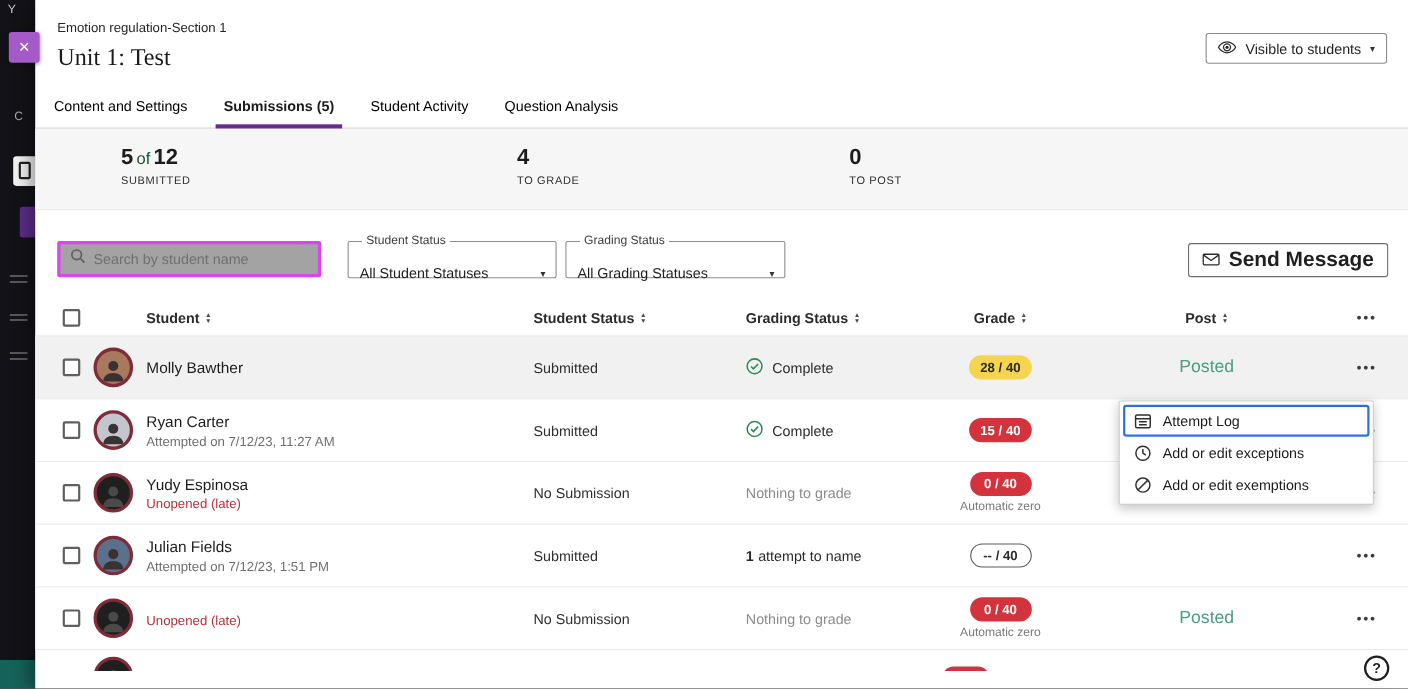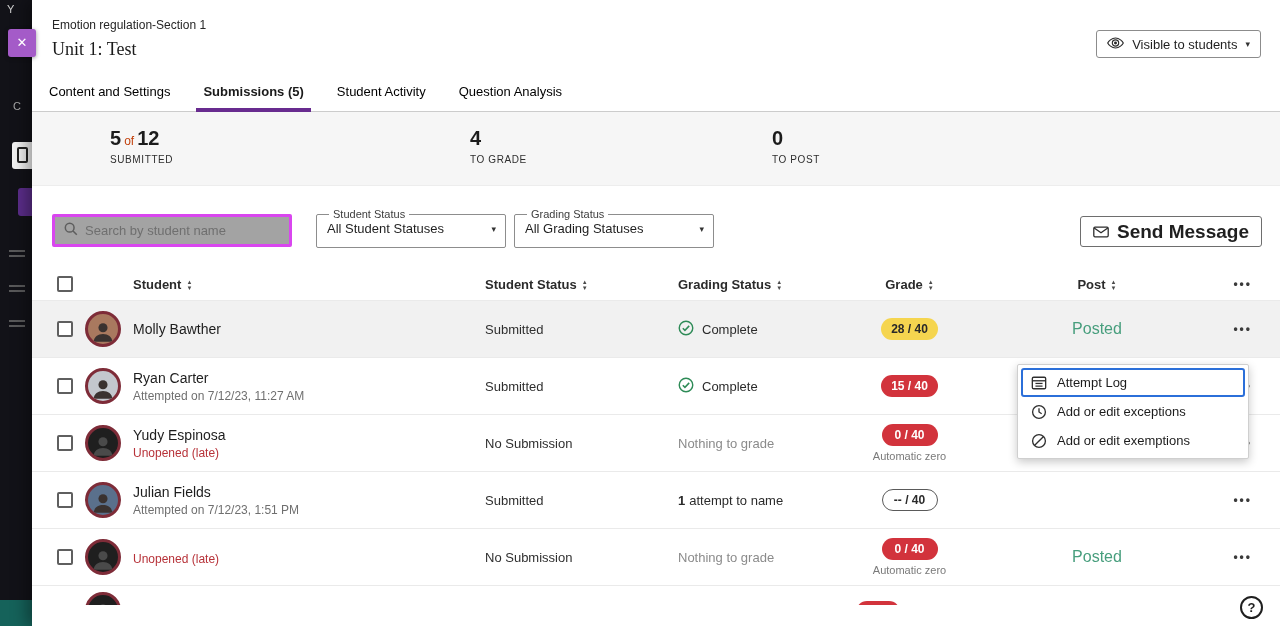--- a/index.html
+++ b/index.html
@@ -32,21 +32,21 @@
   }
 
   
   .panel {
     position:absolute; left:32px; top:0; width:1248px; height:626px;
     background:#fff; box-shadow:-6px 0 14px rgba(0,0,0,.35); overflow:hidden;
   }
 
   .hdr { position:relative; padding:18px 20px 0; }
   .course { font-size:12px; color:#262626; }
-  .title { font-family:"Liberation Serif", serif; font-size:18px; font-weight:500; color:#1b1b1b; margin-top:7px; }
+  .title { font-family:"Liberation Serif", serif; font-size:22px; font-weight:500; color:#1b1b1b; margin-top:7px; }
 
   .vis-btn {
     position:absolute; top:30px; right:19px; height:28px;
     display:flex; align-items:center; gap:8px; padding:0 10px;
     background:#fff; border:1px solid #8c8c8c; border-radius:3px;
     font-size:13px; color:#1f1f1f; cursor:pointer;
   }
   .vis-btn .caret { font-size:9px; color:#333; }
 
   .tabbar {
@@ -58,40 +58,40 @@
   .tab.active::after {
     content:""; position:absolute; left:-7px; right:-7px; bottom:-1px; height:4px;
     background:#682b8f;
   }
 
   
   .stats { position:relative; height:74px; background:#f6f6f6; border-bottom:1px solid #ededed; }
   .stat { position:absolute; top:15px; }
   .stat.s1 { left:78px; } .stat.s2 { left:438px; } .stat.s3 { left:740px; }
   .stat .nums { font-size:20px; font-weight:700; color:#1c1c1c; }
-  .stat .of { font-size:12px; font-weight:400; color:#c2410c; margin:0 3px; }
+  .stat .of { font-size:15px; font-weight:400; color:#14532d; margin:0 3px; }
   .stat .lbl { font-size:10px; letter-spacing:.6px; color:#2e2e2e; margin-top:4px; }
 
   
   .filters { display:flex; align-items:flex-end; padding:0 18px 0 20px; margin-top:20px; height:42px; }
   .search {
     width:240px; height:33px; border:3px solid #d946ef; border-radius:2px;
     display:flex; align-items:center; gap:7px; padding:0 9px; background:#a3a3a3; margin-bottom:1px;
   }
   .search input { border:none; outline:none; flex:1; font-size:13px; color:#333; font-family:inherit; background:transparent; }
   .search input::placeholder { color:#6f6f6f; }
 
   fieldset.dd {
     height:40px; border:1px solid #8d8d8d; border-radius:2px; background:#fff;
     padding:0 9px 0 10px; cursor:pointer;
   }
   fieldset.dd legend { font-size:11px; color:#3d3d3d; padding:0 4px; margin-left:2px; }
   .dd1 { width:190px; margin-left:24px; }
   .dd2 { width:200px; margin-left:8px; }
-  .fs-val { display:flex; justify-content:space-between; align-items:center; font-size:13px; color:#1f1f1f; margin-top:1px;gap:36px; }
+  .fs-val { display:flex; justify-content:space-between; align-items:center; font-size:13px; color:#1f1f1f; margin-top:16px;gap:36px; }
   .fs-val .caret { font-size:9px; color:#333; }
 
   .send-btn {
     margin-left:auto; height:31px; margin-bottom:1px;
     display:flex; align-items:center; gap:8px; padding:0 12px;
     background:#fff; border:1px solid #6e6e6e; border-radius:3px;
     font-size:19px; font-weight:600; color:#1f1f1f; cursor:pointer; font-family:inherit;
   }
 
   

